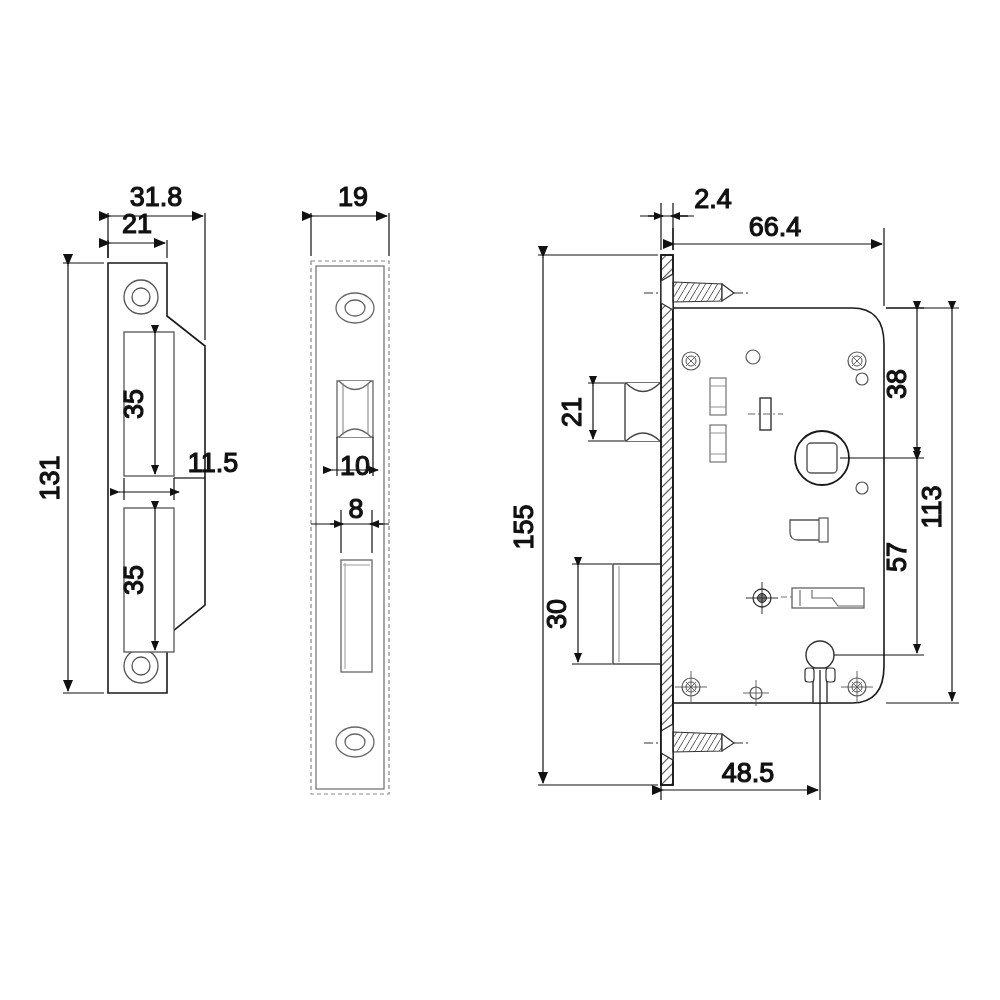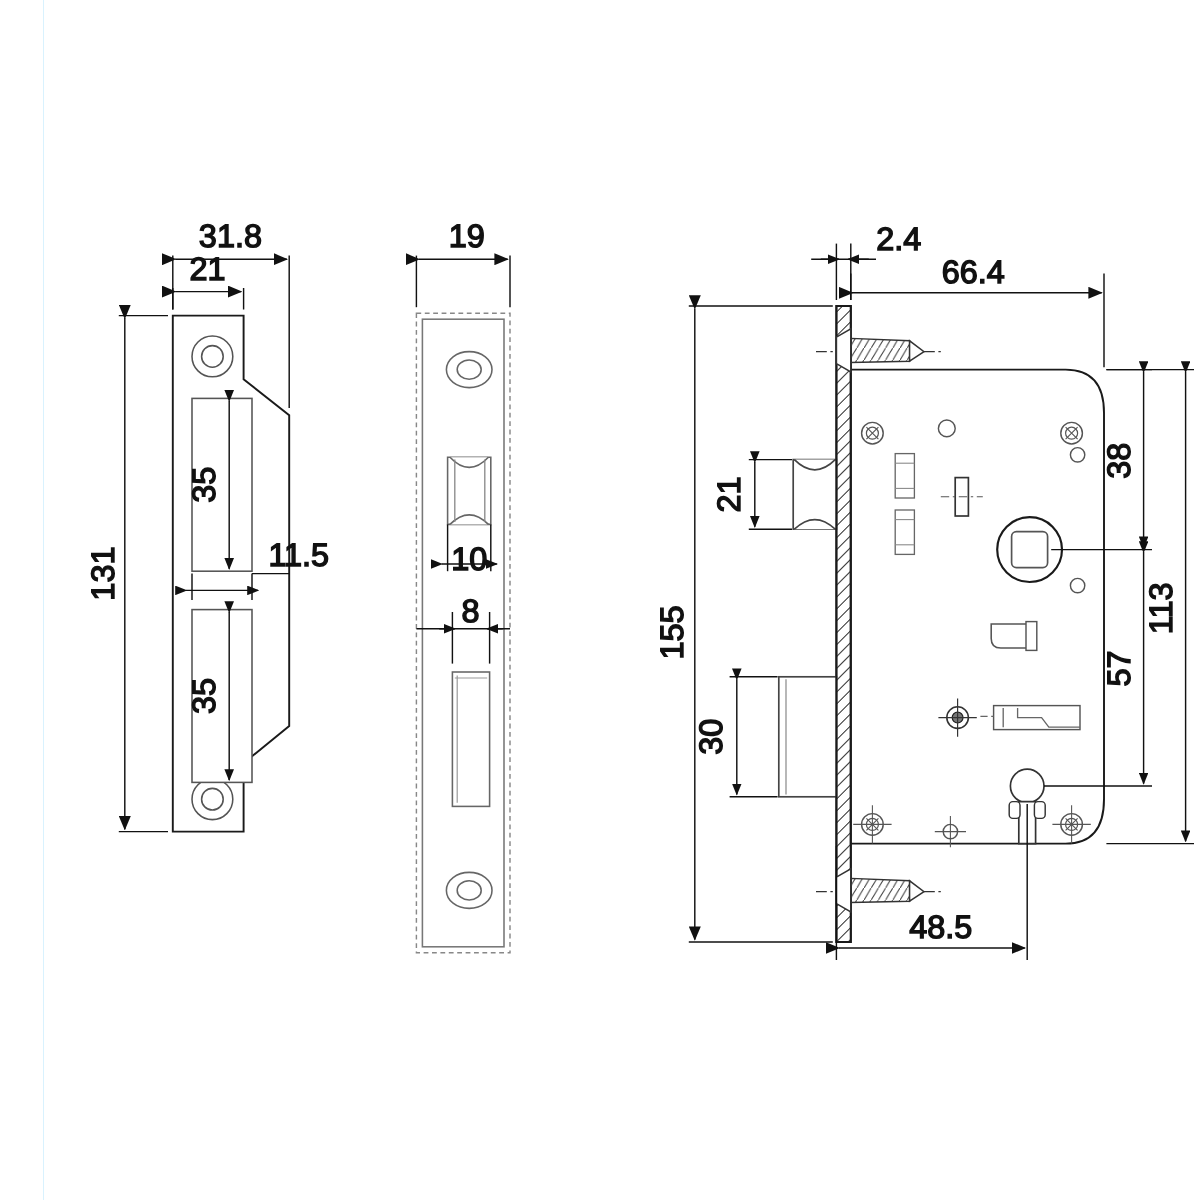--- a/index.html
+++ b/index.html
@@ -1,17 +1,17 @@
 <!DOCTYPE html>
 <html><head>
 <meta charset="utf-8">
 <style>
   html,body{margin:0;padding:0;background:#ffffff;}
   body{width:1000px;height:1000px;font-family:"Liberation Sans",sans-serif;overflow:hidden;}
-  #sheet{position:relative;width:840px;height:1000px;background:#7dd3fc;margin-left:36px;}
+  #sheet{position:relative;width:840px;height:1000px;background:#7dd3fc;}
   svg{display:block;}
   .dimtext{font-family:"Liberation Sans",sans-serif;font-size:27px;fill:#111;}
 </style>
 </head>
 <body>
 
 <div id="sheet">
 <svg width="1000" height="1000" viewBox="0 0 1000 1000" xmlns="http://www.w3.org/2000/svg">
 
   <defs>

